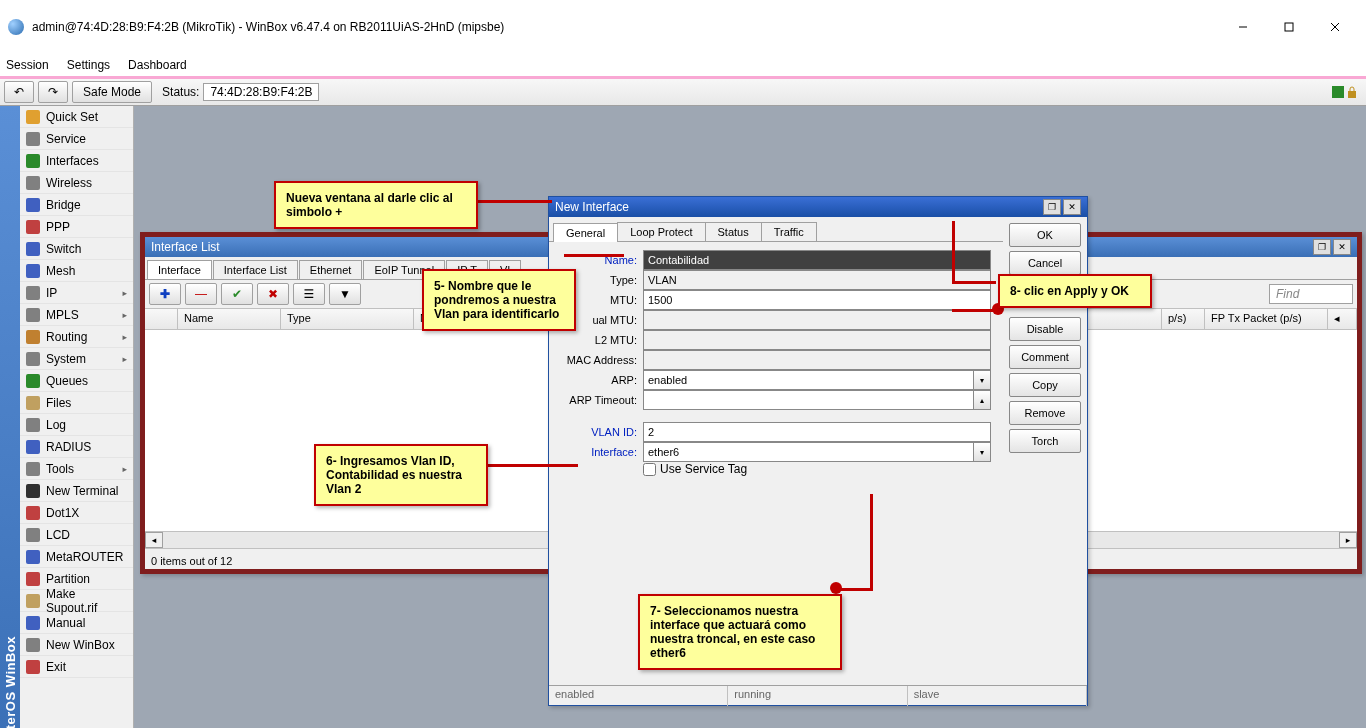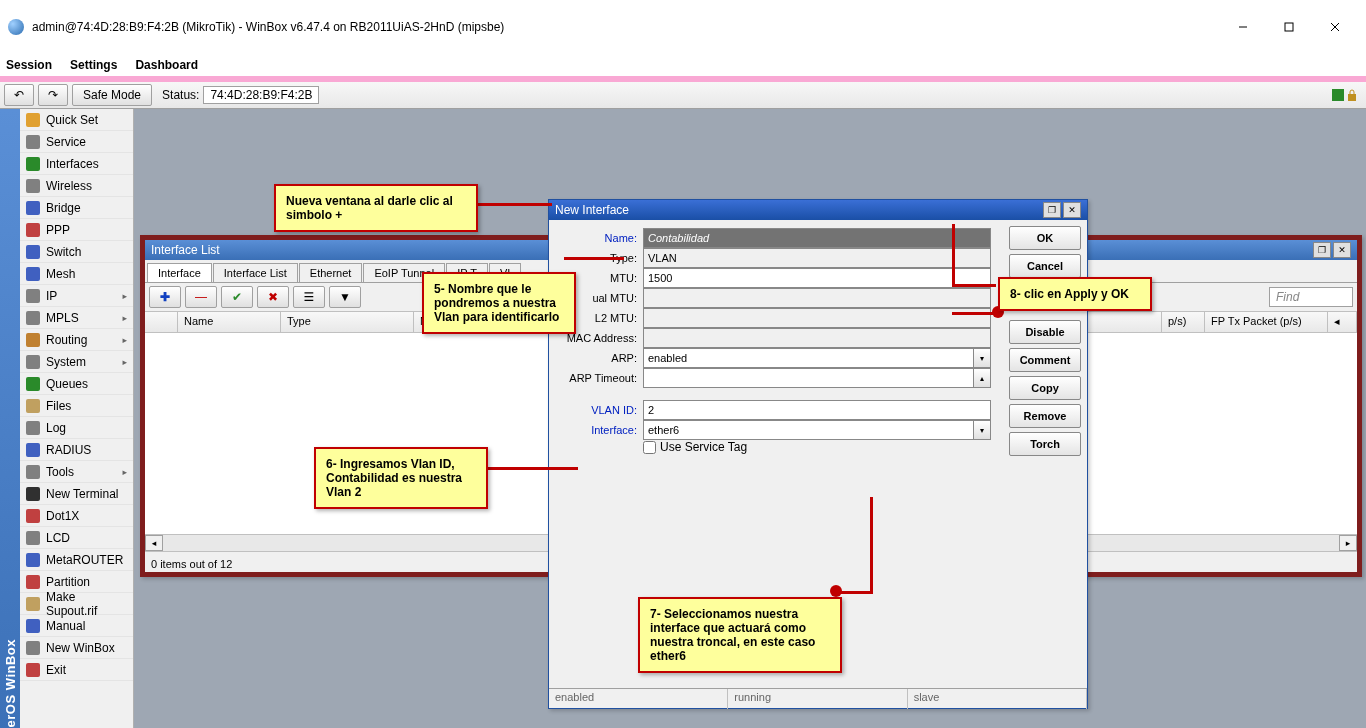--- a/index.html
+++ b/index.html
@@ -2,21 +2,21 @@
 <html><head>
 <meta charset="utf-8">
 <style>
 html,body{margin:0;padding:0;font-family:"Segoe UI",Tahoma,sans-serif;font-size:12px;color:#000;background:#fff;overflow:hidden;width:1366px;height:728px;}
 .titlebar{height:30px;display:flex;align-items:center;padding:12px 8px;background:#fff;}
 .titlebar .icon{width:16px;height:16px;border-radius:50%;background:radial-gradient(circle at 30% 30%,#a0d0ff,#2b6cb0);margin-right:8px;flex:none;}
 .titlebar .title{flex:1;color:#000;}
 .winctrls{display:flex;gap:0;}
 .winctrls div{width:46px;height:30px;display:flex;align-items:center;justify-content:center;}
 .winctrls svg{width:10px;height:10px;stroke:#000;fill:none;stroke-width:1;}
-.menubar{height:22px;display:flex;align-items:center;padding:0 6px;gap:18px;border-bottom:6px solid #f9a8d4;font-weight:bold;}
+.menubar{height:22px;display:flex;align-items:center;padding:0 6px;gap:18px;border-bottom:3px solid #f9a8d4;}
 .menubar span{color:#000;}
 .toolbar{height:26px;background:linear-gradient(#f7f7f7,#e8e8e8);border-bottom:1px solid #a0a0a0;display:flex;align-items:center;padding:0 4px;gap:4px;}
 .tbtn{border:1px solid #a0a0a0;background:linear-gradient(#fff,#e0e0e0);height:20px;min-width:20px;display:flex;align-items:center;justify-content:center;border-radius:2px;padding:0 4px;}
 .safemode{padding:0 10px;}
 .sessionlbl{margin-left:6px;}
 .sessionval{border:1px solid #a0a0a0;background:#fff;padding:1px 6px;}
 .statusicons{margin-left:auto;display:flex;gap:2px;align-items:center;padding-right:4px;}
 .sqicon{width:12px;height:12px;}
 .main{display:flex;height:calc(728px - 30px - 22px - 26px);}
 .vbar{width:20px;background:linear-gradient(#5a8fd6,#3a6fb6);display:flex;align-items:flex-end;justify-content:center;}
@@ -48,25 +48,25 @@
 .newif-body{display:flex;height:calc(100% - 20px - 20px);}
 .newif-left{flex:1;display:flex;flex-direction:column;}
 .newif-tabs{height:24px;display:flex;align-items:flex-end;border-bottom:1px solid #a0a0a0;padding-left:4px;}
 .newif-tabs .tab{padding:3px 12px;border:1px solid #a0a0a0;border-bottom:none;background:#f0f0f0;margin-right:-1px;font-size:11px;}
 .newif-tabs .tab.active{background:#fff;position:relative;top:1px;}
 .newif-form{flex:1;padding:8px 12px 8px 4px;display:flex;flex-direction:column;gap:0;}
 .frow{display:flex;align-items:center;}
 .frow label{width:84px;text-align:right;padding-right:6px;font-size:11px;}
 .frow label.blue{color:#0020c0;}
 .frow .inp{flex:1;height:18px;border:1px solid #888;background:#fff;padding:0 4px;font-size:11px;display:flex;align-items:center;}
-.frow .inp.sel{background:#737373;color:#fff;font-style:italic;}
+.frow .inp.sel{background:#404040;color:#fff;}
 .frow .dd{width:16px;height:18px;border:1px solid #888;border-left:none;background:linear-gradient(#fff,#e0e0e0);display:flex;align-items:center;justify-content:center;font-size:8px;}
 .frow .chk{display:flex;align-items:center;gap:4px;margin-left:90px;}
 .frow .chk input{margin:0;}
-.newif-right{width:72px;padding:6px;display:flex;flex-direction:column;gap:4px;font-weight:bold;}
+.newif-right{width:72px;padding:6px;display:flex;flex-direction:column;gap:4px;}
 .wbtn{height:22px;border:1px solid #888;background:linear-gradient(#fff,#e4e4e4);border-radius:2px;font-size:11px;display:flex;align-items:center;justify-content:center;}
 .newif-status{height:20px;border-top:1px solid #a0a0a0;display:flex;}
 .newif-status div{flex:1;border-right:1px solid #c0c0c0;padding:2px 6px;font-size:11px;color:#666;}
 .callout{position:absolute;background:#feff9c;border:2px solid #c00000;padding:8px 10px;font-size:12px;font-weight:700;color:#000;box-shadow:2px 2px 4px rgba(0,0,0,.3);z-index:100;}
 .redline{position:absolute;background:#c00000;z-index:99;}
 .reddot{position:absolute;width:12px;height:12px;background:#c00000;border-radius:50%;z-index:99;}
 </style>
 </head>
 <body>
 
@@ -276,20 +276,26 @@
     </div>
 
     <div class="win newif">
       <div class="win-titlebar active">
         <span class="wtitle">New Interface</span>
         <div class="wctrl">❐</div>
         <div class="wctrl">✕</div>
       </div>
       <div class="newif-body">
         <div class="newif-left">
+          <div class="newif-tabs">
+            <div class="tab active">General</div>
+            <div class="tab">Loop Protect</div>
+            <div class="tab">Status</div>
+            <div class="tab">Traffic</div>
+          </div>
           <div class="newif-form">
             <div class="frow">
                 <label class="blue">Name:</label>
                 <div class="inp sel">Contabilidad</div>
               </div>
             <div class="frow">
                 <label>Type:</label>
                 <div class="inp" style="background:#f0f0f0">VLAN</div>
               </div>
             <div class="frow">

